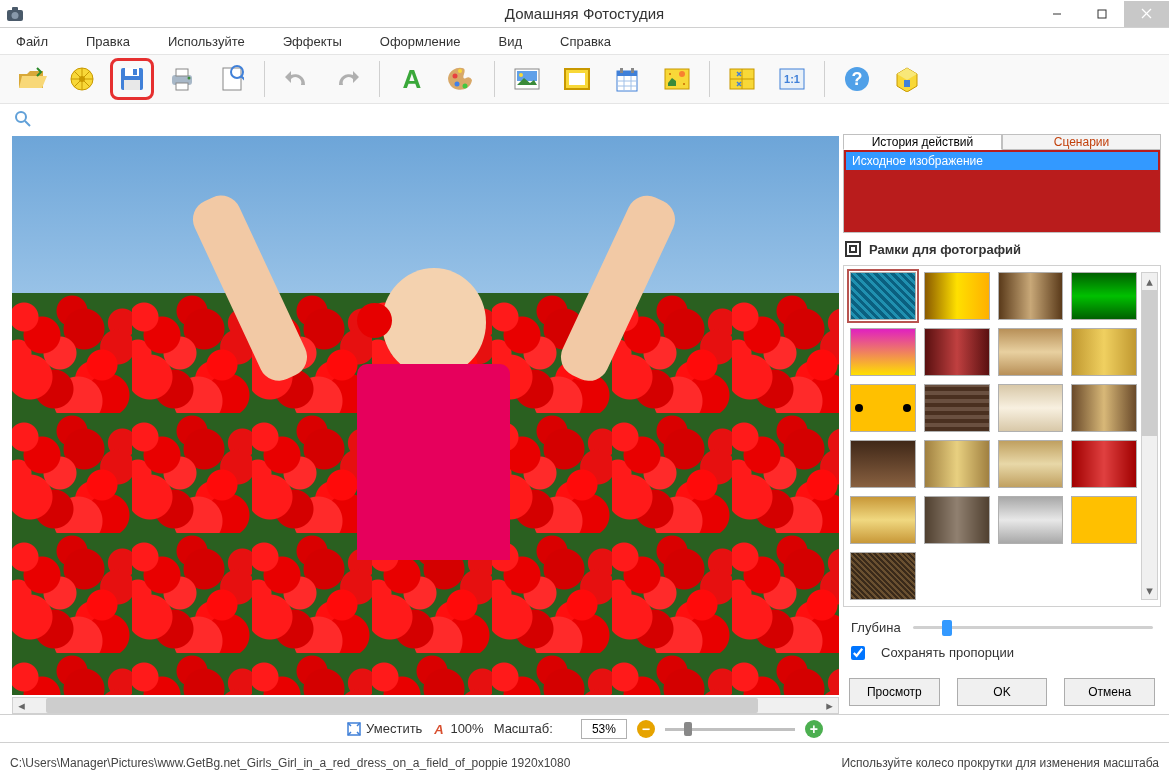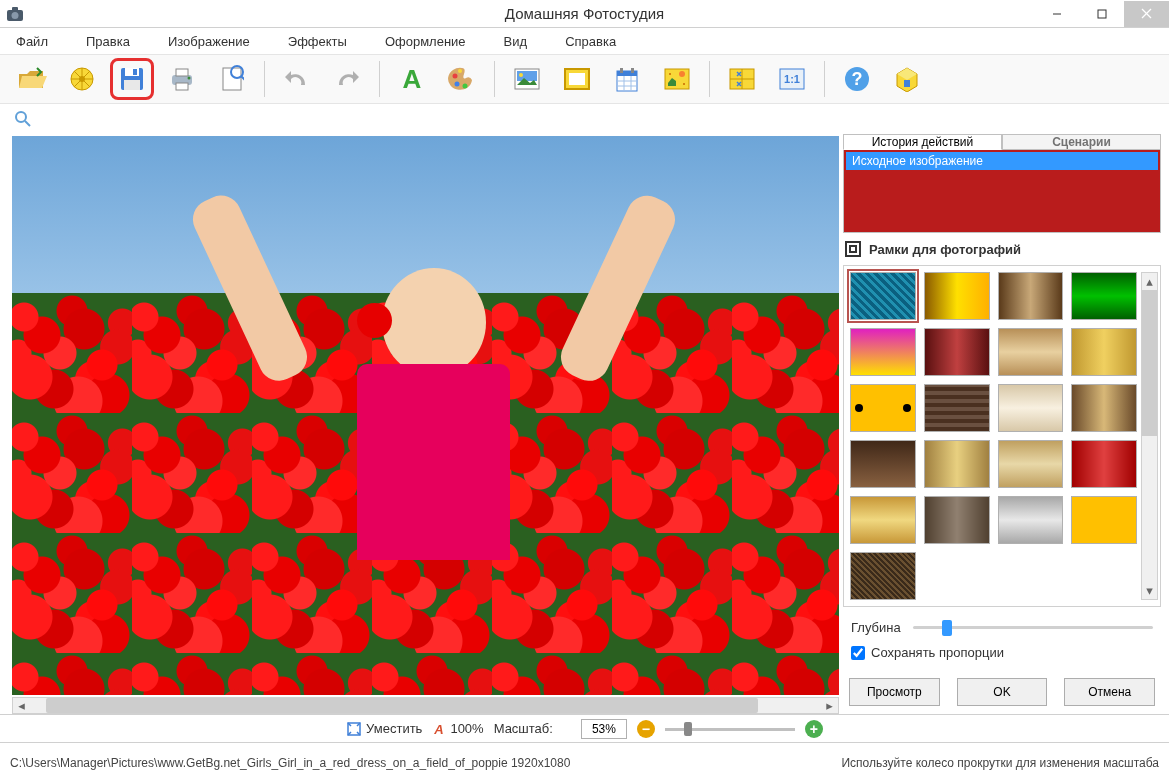--- a/index.html
+++ b/index.html
@@ -61,41 +61,41 @@
 .flower-hair { position:absolute; left:28%; top:28%; width:10%; height:8%; background:#e60000; border-radius:50%;}
 
 .hscroll { height:17px; background:#f0f0f0; border:1px solid #d0d0d0; display:flex; align-items:center; margin:2px 0 0 6px;}
 .hscroll .arrow { width:17px; height:15px; display:flex; align-items:center; justify-content:center; color:#666;}
 .hscroll .track { flex:1; height:15px; position:relative;}
 .hscroll .thumb { position:absolute; left:2%; width:90%; height:100%; background:#cdcdcd; border-radius:2px;}
 
 
 .right-panel { width: 330px; display:flex; flex-direction:column; padding: 0 8px 0 4px; }
 .tabs { display:flex; height:26px; }
-.tab { flex:1; border:1px solid #c0c0c0; background:#f4f4f4; display:flex; align-items:center; justify-content:center; font-size:12px; color:#737373;font-weight:bold;}
+.tab { flex:1; border:1px solid #c0c0c0; background:#f4f4f4; display:flex; align-items:center; justify-content:center; font-size:12px; color:#c2410c;}
 .tab.active { background:#fff; border-bottom-color:#fff; font-weight: normal; color:#000;}
 .history-box { height: 130px; border:1px solid #c0c0c0; border-top:none; background:#b91c1c; padding:2px;}
 .history-item { background:#3399ff; color:#fff; padding:2px 6px; font-size:12px;}
 
 .frames-header { display:flex; align-items:center; gap:8px; padding:8px 2px; font-weight:bold; font-size:13px;}
 .frames-header .frame-icon { width:16px; height:16px; }
 .frames-box { border:1px solid #d0d0d0; padding:6px 2px 6px 6px; display:flex; gap:4px;}
 .frames-grid { flex:1; display:grid; grid-template-columns: repeat(4, 1fr); gap:8px; }
 .frame-thumb { height: 48px; border:1px solid #b0b0b0; }
 .frame-thumb.selected { outline:2px solid #b85450; outline-offset:1px;}
 .vscroll { width:17px; background:#f0f0f0; border:1px solid #d0d0d0; position:relative;}
 .vscroll .varrow { height:17px; display:flex; align-items:center; justify-content:center; color:#666;}
 .vscroll .vtrack { height: calc(100% - 34px); position:relative;}
 .vscroll .vthumb { position:absolute; top:0; width:100%; height:50%; background:#cdcdcd;}
 
 .depth-row { display:flex; align-items:center; gap:12px; padding: 10px 8px 4px 8px;}
 .slider { flex:1; height:20px; position:relative;}
 .slider-track { position:absolute; top:9px; left:0; right:0; height:3px; background:#d0d0d0; border-radius:2px;}
 .slider-thumb { position:absolute; top:3px; left:12%; width:10px; height:16px; background:#3399ff; border-radius:2px;}
-.check-row { display:flex; align-items:center; gap:6px; padding: 4px 8px;}
+.check-row { display:flex; align-items:center; gap:16px; padding: 4px 8px;}
 .check-row input { width:14px; height:14px;}
 
 .action-row { display:flex; gap:17px; padding: 14px 6px 8px 6px;}
 .action-btn { flex:1; height:28px; border:1px solid #adadad; background:#f0f0f0; font-size:12px;}
 
 
 .zoombar { height:28px; border-top:1px solid #d0d0d0; display:flex; align-items:center; padding: 0 10px; gap:10px; justify-content:center;}
 .zoombar .zseg { display:flex; align-items:center; gap:4px;}
 .zoom-input { width:46px; height:20px; border:1px solid #b0b0b0; text-align:center; font-size:12px;margin-left:24px;}
 .zoom-circle { width:18px; height:18px; border-radius:50%; display:flex; align-items:center; justify-content:center; font-weight:bold; color:#fff; font-size:14px;}
@@ -161,21 +161,21 @@
           <line x1="1" y1="1" x2="10" y2="10" stroke="#fff" stroke-width="1.3"></line>
           <line x1="10" y1="1" x2="1" y2="10" stroke="#fff" stroke-width="1.3"></line>
         </svg>
       </div>
   </div>
 </div>
 
 <div class="menubar">
   <span class="menu-item">Файл</span>
   <span class="menu-item">Правка</span>
-  <span class="menu-item">Изображение</span>
+  <span class="menu-item">Используйте</span>
   <span class="menu-item">Эффекты</span>
   <span class="menu-item">Оформление</span>
   <span class="menu-item">Вид</span>
   <span class="menu-item">Справка</span>
 </div>
 
 <div class="toolbar">
   <div class="tb-btn">
       <svg width="30" height="26" viewBox="0 0 30 26">
         <path d="M2 8 L10 8 L13 5 L26 5 L26 22 L2 22 Z" fill="#d8a838"></path>

